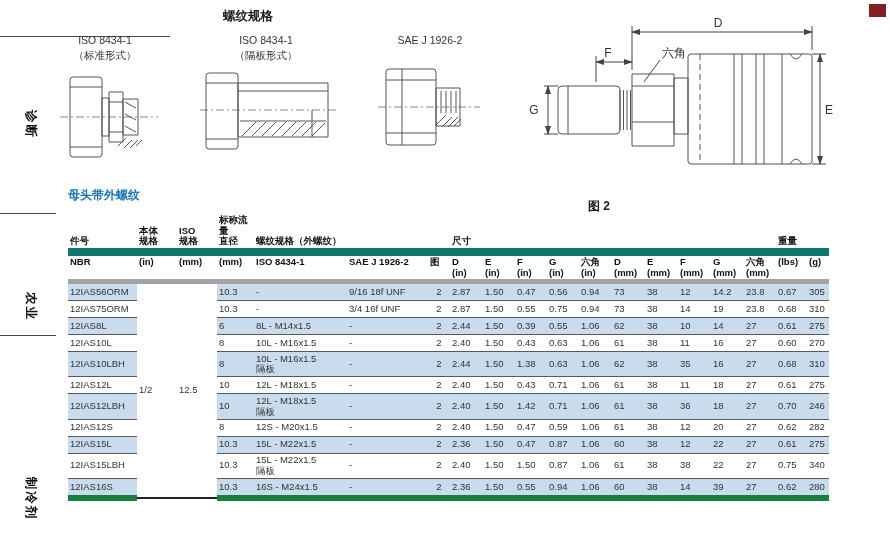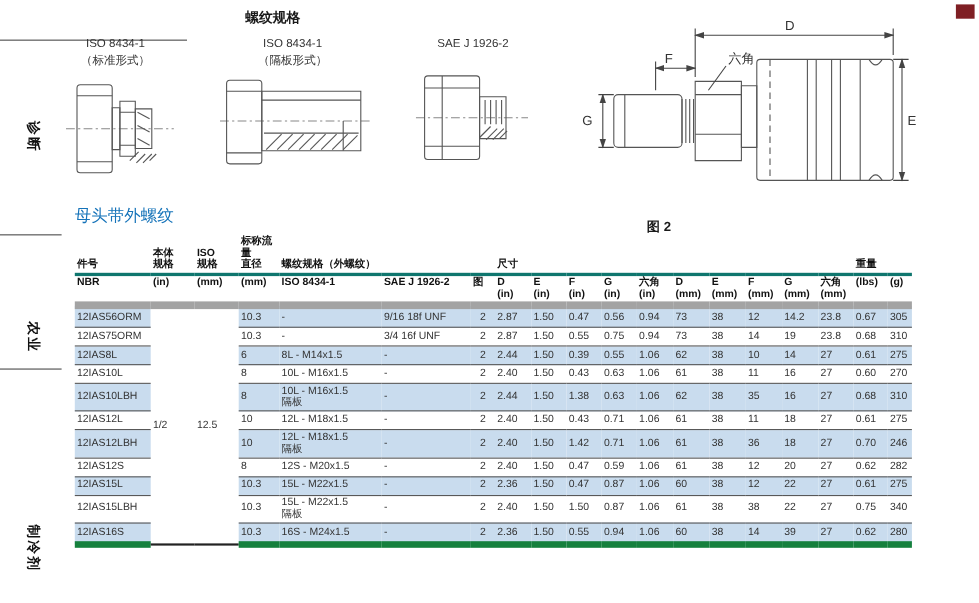--- a/index.html
+++ b/index.html
@@ -10,26 +10,26 @@
   
   .top-title{left:193px;top:8px;width:110px;text-align:center;font-size:12.5px;font-weight:bold;color:#1a1a1a;}
   .conn-label{font-size:10.5px;color:#333;text-align:center;white-space:pre-line;line-height:1.45;}
   .fig-caption{font-size:12px;font-weight:bold;color:#1a1a1a;}
   svg{display:block;}
   svg line,svg path,svg rect{vector-effect:non-scaling-stroke;}
   svg text{font-family:"Liberation Sans","DejaVu Sans",sans-serif;}
   
   .vtab{position:absolute;left:2px;width:56px;text-align:center;font-size:12.5px;font-weight:bold;color:#111;transform:rotate(90deg);letter-spacing:2px;white-space:nowrap;}
   
-  .section-title{left:68px;top:187px;font-size:15px;font-weight:normal;color:#1573b9;}
+  .section-title{left:68px;top:187px;font-size:12px;font-weight:bold;color:#1573b9;}
   
   .spec-table{border-collapse:collapse;table-layout:fixed;width:760px;}
   .spec-table th{font-weight:bold;text-align:left;vertical-align:bottom;padding:1px 2px;font-size:9.5px;line-height:1.12;color:#111;}
-  .spec-table tr.h1 th{border-bottom:3px solid #0f766e;}
-  .spec-table tr.h2 th{border-bottom:7px solid #a3a3a3;vertical-align:top;}
+  .spec-table tr.h1 th{border-bottom:8px solid #0f766e;}
+  .spec-table tr.h2 th{border-bottom:5px solid #a3a3a3;vertical-align:top;}
   .spec-table td{font-size:9.5px;line-height:1.12;color:#333;border-bottom:1px solid #585858;padding:1.5px 2px;height:13px;vertical-align:middle;}
   .spec-table tbody tr:last-child td{border-bottom:6px solid #15803d;}
   .spec-table tr.shaded td{background:#c9dcee;}
   .ml{white-space:pre-line;}
   .c-merge{background:#fff !important;text-align:left;vertical-align:middle;border-bottom:2px solid #222 !important;}
   .c-part{padding-left:2px;}
   .c-flow{padding-left:4px;}
   .c-iso{padding-left:8px;}
   .c-sae{padding-left:3px;}
   .c-fig{text-align:center;}

